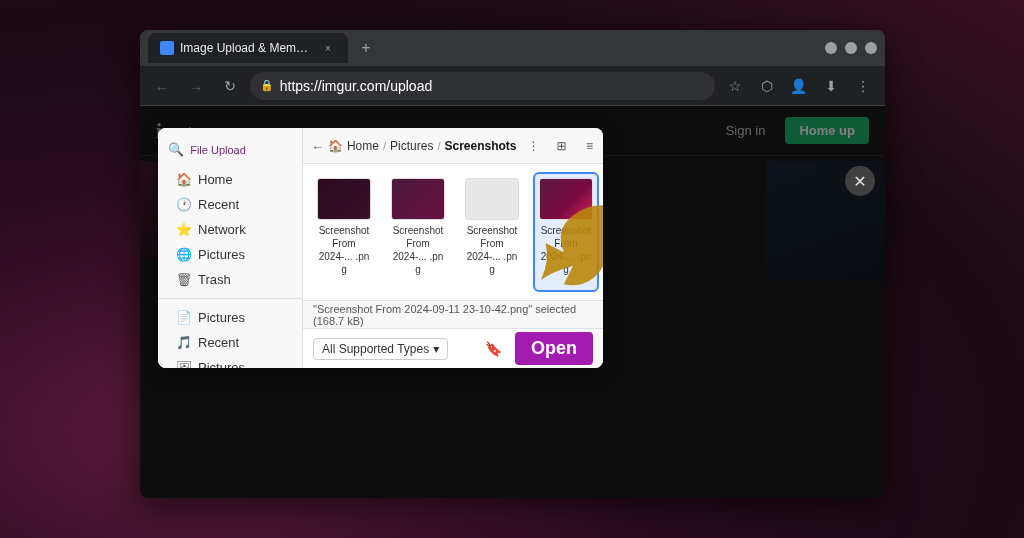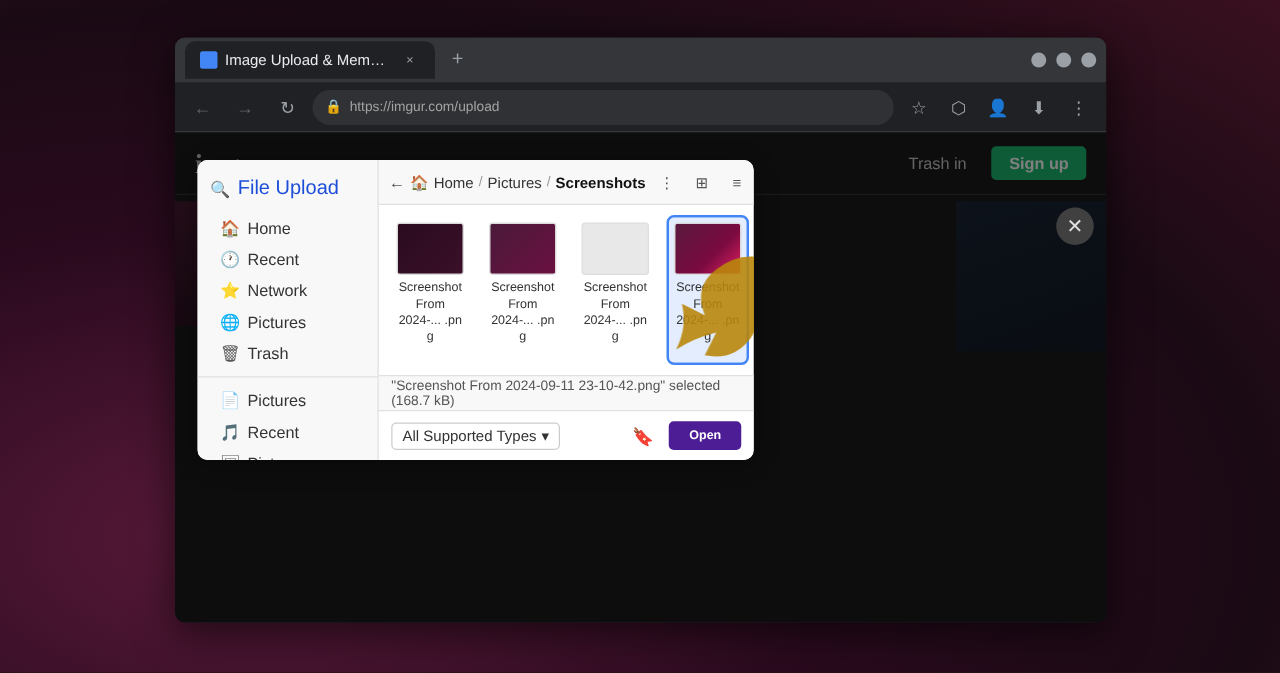--- a/index.html
+++ b/index.html
@@ -158,22 +158,22 @@
       font-size: 13px;
       color: #e8eaed;
     }
 
     .address-bar .lock-icon {
       color: #9aa0a6;
       font-size: 11px;
     }
 
     .address-text {
-      font-size: 11px;
-      color: #a3a3a3;
+      font-size: 14px;
+      color: #ffffff;
     }
 
     .toolbar-actions {
       display: flex;
       gap: 4px;
       align-items: center;
     }
 
     .toolbar-icon-btn {
       width: 28px;
@@ -301,23 +301,23 @@
       gap: 6px;
       margin-bottom: 4px;
     }
 
     .sidebar-search-icon {
       color: #666;
       font-size: 13px;
     }
 
     .sidebar-title {
-      font-size: 16px;
+      font-size: 11px;
       font-weight: 500;
-      color: #1d4ed8;
+      color: #701a75;
     }
 
     .sidebar-section {
       margin-top: 4px;
     }
 
     .sidebar-item {
       display: flex;
       align-items: center;
       gap: 8px;
@@ -523,23 +523,23 @@
       height: 26px;
       display: flex;
       align-items: center;
       justify-content: center;
       color: #555;
       font-size: 14px;
       cursor: pointer;
     }
 
     .open-btn {
-      background: #4c1d95;
+      background: #a21caf;
       color: white;
-      font-size: 10px;
+      font-size: 18px;
       font-weight: 600;
       padding: 6px 16px;
       border-radius: 4px;
       cursor: pointer;
     }
 
     
     .big-arrow {
       position: absolute;
       right: -25px;
@@ -609,22 +609,22 @@
       <div class="toolbar-icon-btn">⋮</div>
     </div>
   </div>
 
   <div class="browser-content">
     <div class="imgur-page">
 
       <div class="imgur-header">
         <div class="imgur-logo">imgur</div>
         <div class="imgur-header-right">
-          <div class="signin-btn">Trash in</div>
-          <div class="signup-btn">Sign up</div>
+          <div class="signin-btn">Sign in</div>
+          <div class="signup-btn">Home up</div>
         </div>
       </div>
 
       <div class="page-img-left"></div>
       <div class="page-img-right"></div>
 
       <div class="dark-overlay"></div>
 
       <div class="close-x-btn" style="right:10px; top:60px; position:absolute; z-index:20;">✕</div>
 

